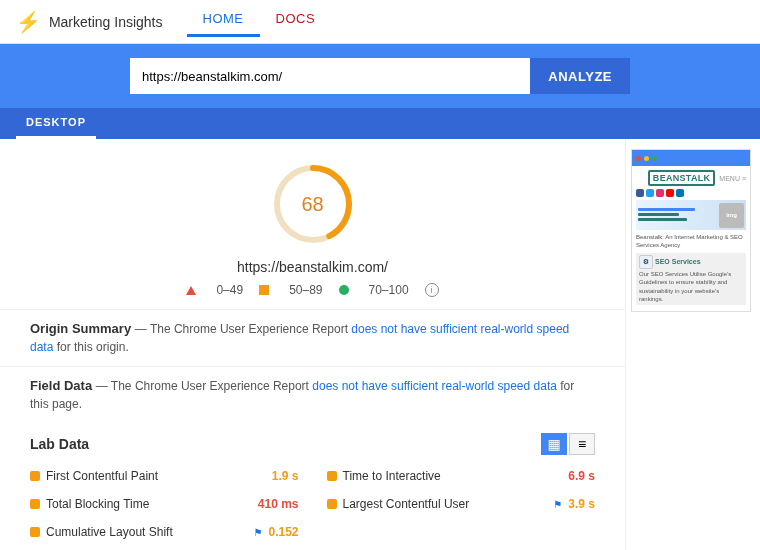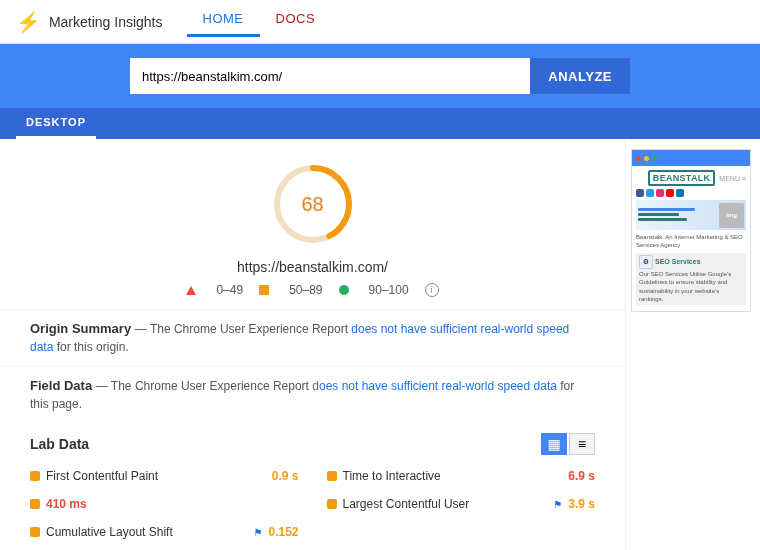--- a/index.html
+++ b/index.html
@@ -445,21 +445,21 @@
         <div class="legend-item">
           <div class="legend-triangle"></div>
           <span>0–49</span>
         </div>
         <div class="legend-item">
           <div class="legend-square" style="background:#f39c12;"></div>
           <span>50–89</span>
         </div>
         <div class="legend-item">
           <div class="legend-circle" style="background:#27ae60;"></div>
-          <span>90–100</span>
+          <span>70–100</span>
         </div>
         <div class="info-icon">i</div>
       </div>
     </div>
 
     <div class="data-section">
       <span class="section-title">Origin Summary</span>
       <span class="section-desc">
         <span>— The Chrome User Experience Report </span><a class="link-blue-bold"><span>does not have sufficient real-world speed data</span></a><span> for this origin.</span>
       </span>
@@ -478,30 +478,31 @@
         <div class="view-toggle">
           <button class="toggle-btn active">▦</button>
           <button class="toggle-btn">≡</button>
         </div>
       </div>
       <div class="metrics-grid">
 
         <div class="metric-row">
           <div class="metric-dot orange"></div>
           <span class="metric-name">First Contentful Paint</span>
-          <span class="metric-value orange">0.9 s</span>
+          <span class="metric-value orange">1.9 s</span>
         </div>
         <div class="metric-row">
           <div class="metric-dot orange"></div>
           <span class="metric-name">Time to Interactive</span>
           <span class="metric-value red">6.9 s</span>
         </div>
 
         <div class="metric-row">
           <div class="metric-dot orange"></div>
+          <span class="metric-name">Total Blocking Time</span>
           <span class="metric-value red">410 ms</span>
         </div>
 
         <div class="metric-row">
           <div class="metric-dot orange"></div>
           <span class="metric-name">Largest Contentful User</span>
           <span class="metric-flag">⚑</span>
           <span class="metric-value orange">3.9 s</span>
         </div>
         <div class="metric-row">

